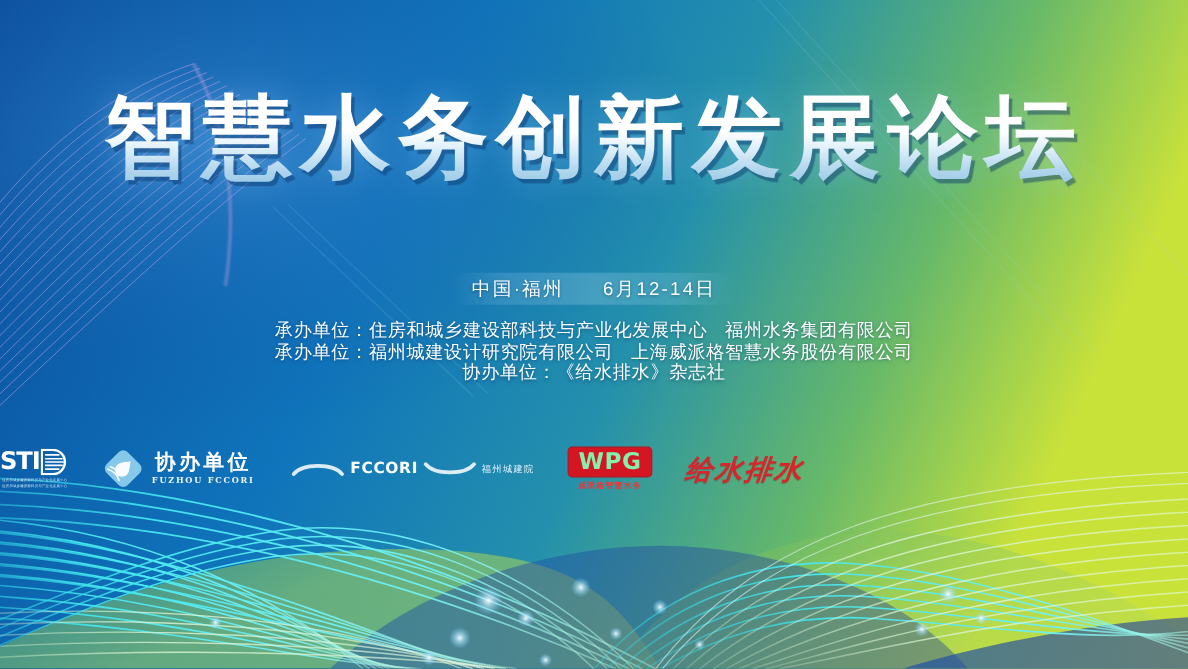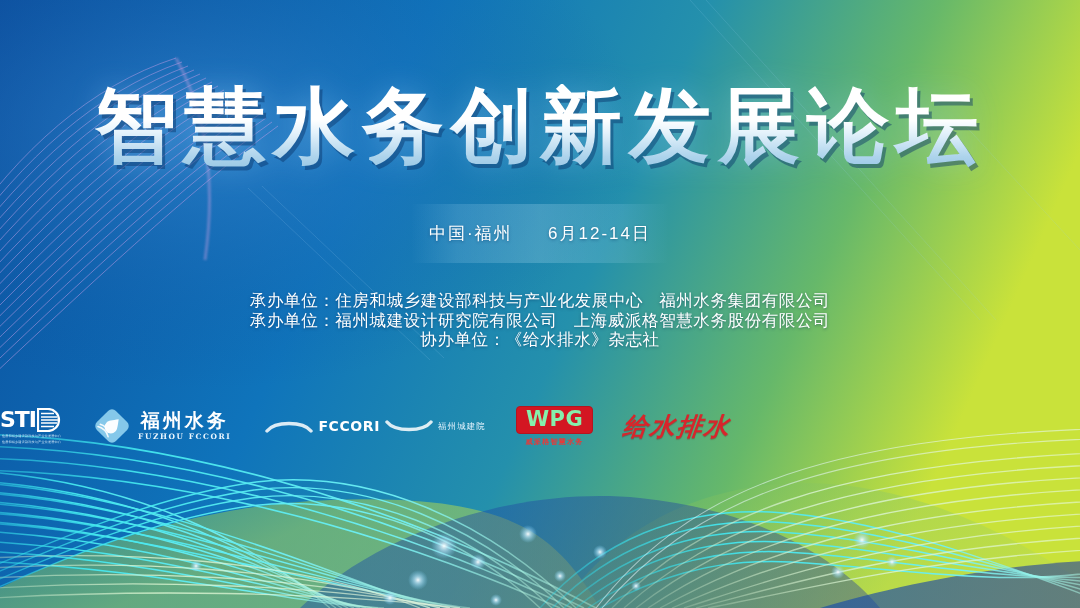--- a/index.html
+++ b/index.html
@@ -25,23 +25,24 @@
     font-size:82px;line-height:1.02;font-weight:700;letter-spacing:7px;
     background:linear-gradient(180deg,#ffffff 0%,#ffffff 42%,#e4f2fb 58%,#aed4ec 86%,#9bc9e6 100%);
     -webkit-background-clip:text;background-clip:text;color:transparent;
     -webkit-text-fill-color:transparent;
     filter:drop-shadow(3px 4px 0 rgba(8,52,104,.45)) drop-shadow(0 0 14px rgba(160,215,255,.30));
     white-space:nowrap;
   }
   .subtitle-wrap{position:absolute;left:0;right:0;top:204px;text-align:center;z-index:20;}
   .subtitle{
     display:inline-block;color:#ffffff;font-size:17px;letter-spacing:2px;font-weight:500;
-    padding:18px 18px;border-radius:3px;
+    padding:3px 18px;border-radius:3px;
     background:linear-gradient(90deg,rgba(255,255,255,0) 0%,rgba(190,232,255,.16) 18%,rgba(205,240,255,.22) 50%,rgba(190,232,255,.14) 82%,rgba(255,255,255,0) 100%);
     text-shadow:0 1px 3px rgba(6,45,95,.45);
+    margin-top:44px;
   }
   .subtitle .sep{display:inline-block;width:22px;}
 
   
   .orgs{
     position:absolute;left:0;right:0;top:291px;text-align:center;z-index:20;
     color:#ffffff;font-size:16.5px;line-height:19.5px;letter-spacing:.6px;
     text-shadow:0 1px 3px rgba(5,40,88,.5);
   }
   .orgs .line{white-space:nowrap;}
@@ -326,21 +327,21 @@
         </g>
         <g transform="rotate(45 24 24)">
           <path d="M24 12 C19 19 16 22 16 26 a8 8 0 0 0 16 0 c0-4-3-7-8-14 z" fill="#ffffff" opacity=".96"></path>
           <g stroke="#ffffff" stroke-width="2" fill="none" opacity=".9" stroke-linecap="round">
             <path d="M12 33 q7 -4 14 0"></path>
             <path d="M12 37 q9 -5 18 0"></path>
           </g>
         </g>
       </svg>
       <div class="fzw-txt">
-        <span class="fzw-cn">福州水务</span>
+        <span class="fzw-cn">协办单位</span>
         <span class="fzw-en">FUZHOU FCCORI</span>
       </div>
     </div>
 
     <div class="logo fcc">
       <svg width="56" height="13" viewBox="0 0 56 13" aria-hidden="true">
         <path d="M6 11 C14 1 42 1 50 11" fill="none" stroke="#ffffff" stroke-width="3.4" stroke-linecap="round" opacity=".85"></path>
       </svg>
       <span class="fcc-en">FCCORI</span>
       <svg width="56" height="13" viewBox="0 0 56 13" aria-hidden="true">

